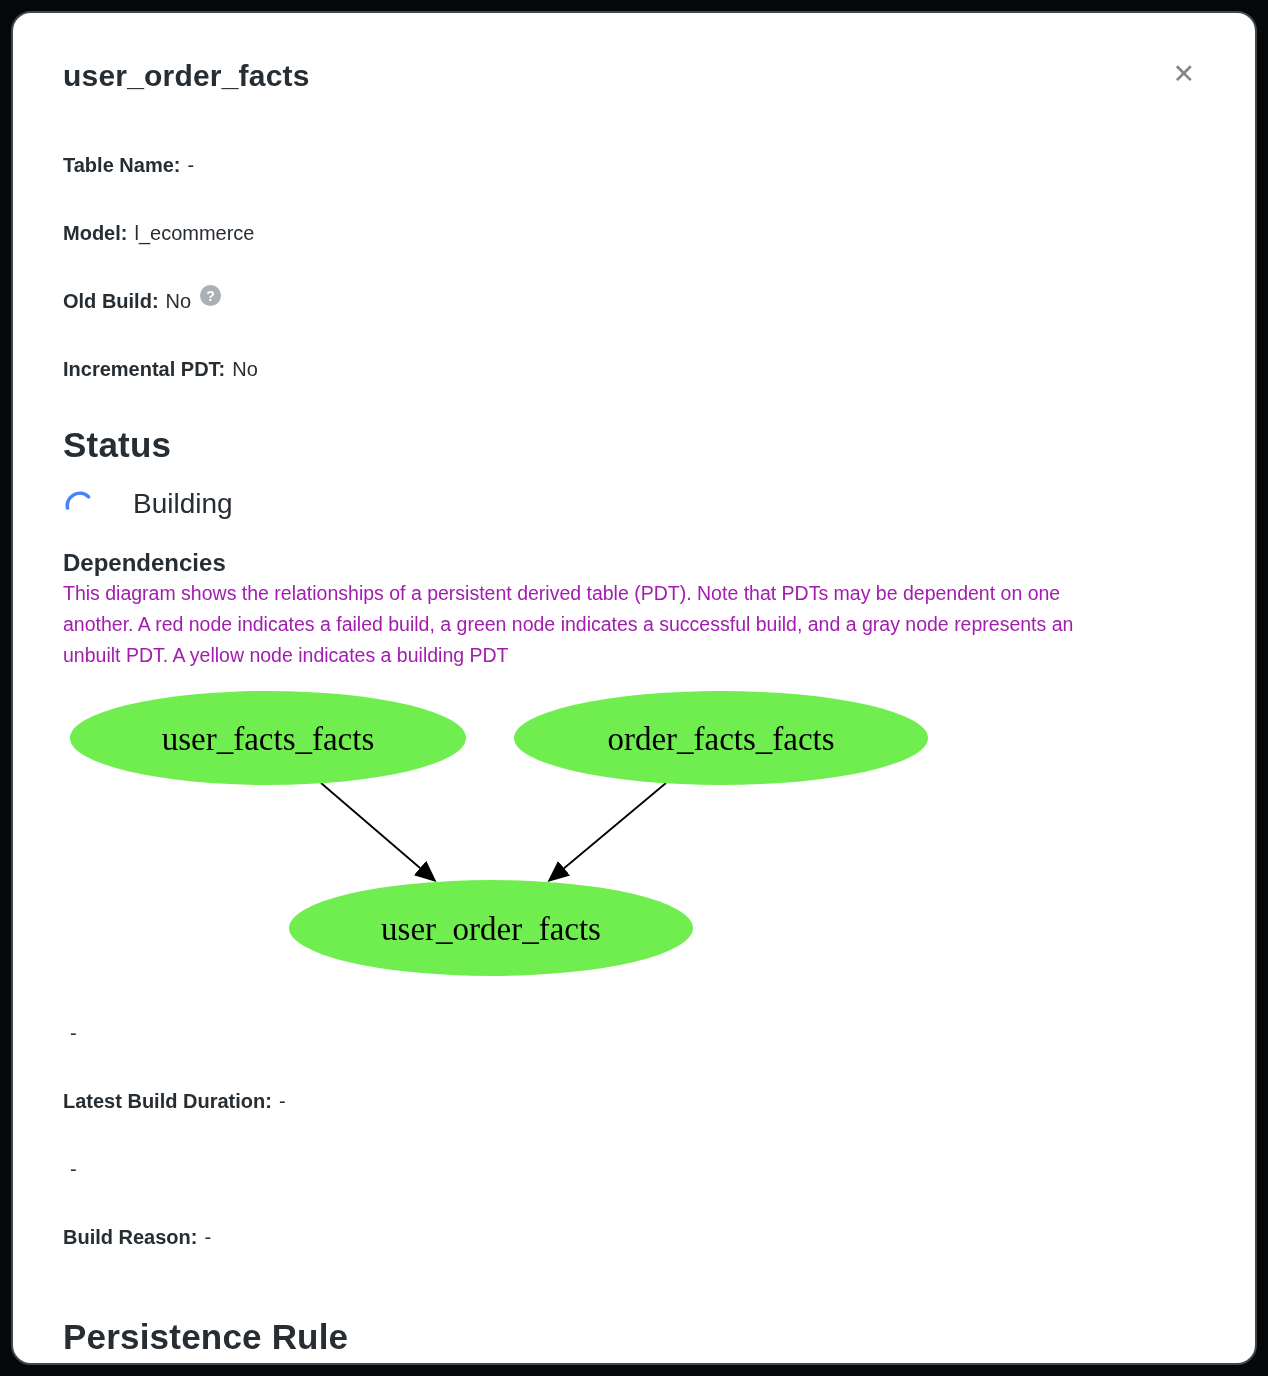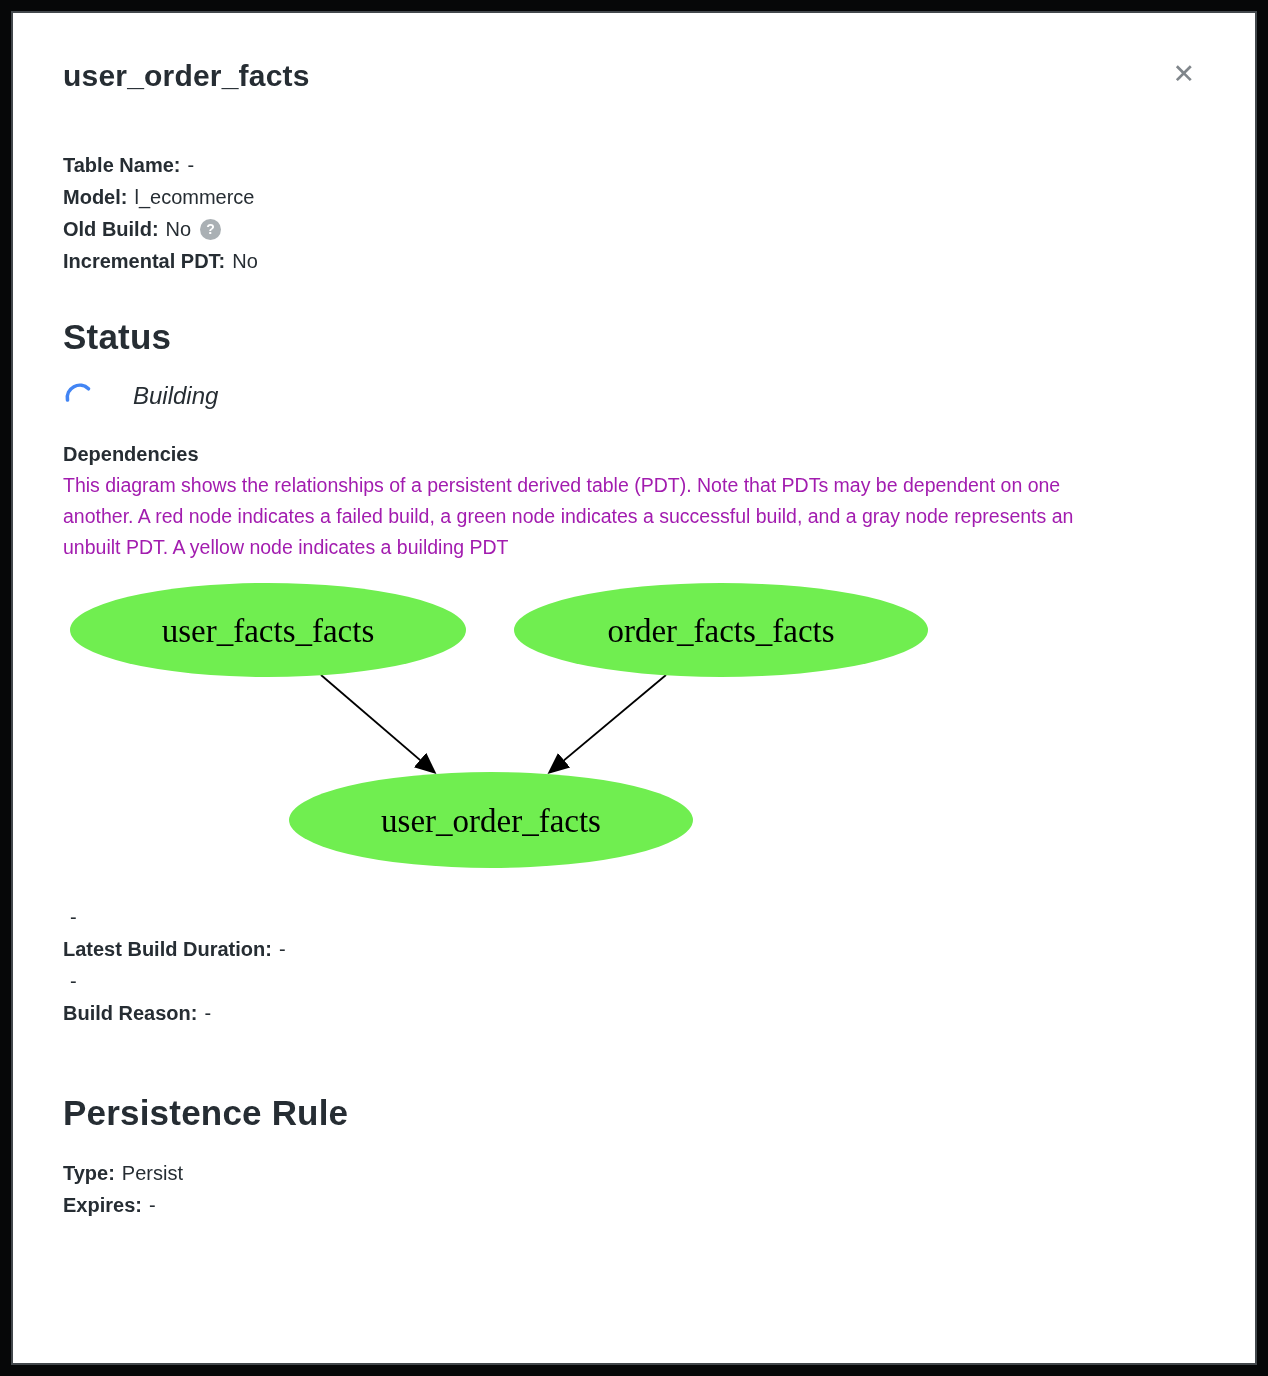--- a/index.html
+++ b/index.html
@@ -7,21 +7,21 @@
   body {
     background: #060708;
     font-family: "Liberation Sans", sans-serif;
     color: #262d33;
     position: relative;
   }
   .panel {
     position: absolute;
     inset: 11px;
     background: #ffffff;
-    border-radius: 0;
+    border-radius: 20px;
     border: 2px solid #43484c;
     padding: 44px 46px 0 50px;
     overflow: hidden;
   }
   .title-row {
     display: flex;
     justify-content: space-between;
     align-items: flex-start;
   }
   .page-title {
@@ -40,21 +40,22 @@
     color: #80868b;
     padding: 4px 14px 4px 4px;
     font-family: "Liberation Sans", sans-serif;
   }
   .meta { margin-top: 54px; }
   .meta-row {
     font-size: 20px;
     line-height: 32px;
     color: #262d33;
     display: flex;
-    align-items: center;
+    align-items: flex-start;
+    margin-top: 36px;
   }
   .meta-label { font-weight: 700; }
   .meta-value { font-weight: 400; margin-left: 7px; }
   .help-icon {
     display: inline-flex;
     align-items: center;
     justify-content: center;
     width: 21px;
     height: 21px;
     border-radius: 50%;
@@ -76,27 +77,26 @@
   .status-heading { margin-top: 42px; }
   .status-row {
     margin-top: 24px;
     display: flex;
     align-items: center;
     height: 34px;
   }
   .spinner { width: 33px; height: 33px; }
   .status-text {
     margin-left: 37px;
-    font-size: 24px;
-    color: #262d33;
-    font-style: italic;
+    font-size: 28px;
+    color: #262d33;
   }
   .deps { margin-top: 26px; }
   .deps-title {
-    font-size: 20px;
+    font-size: 24px;
     font-weight: 700;
     line-height: 31px;
   }
   .deps-desc {
     font-size: 19.5px;
     line-height: 31px;
     max-width: 1060px;
     color: #a21caf;
   }
   .graph { margin-top: 16px; display: block; }

